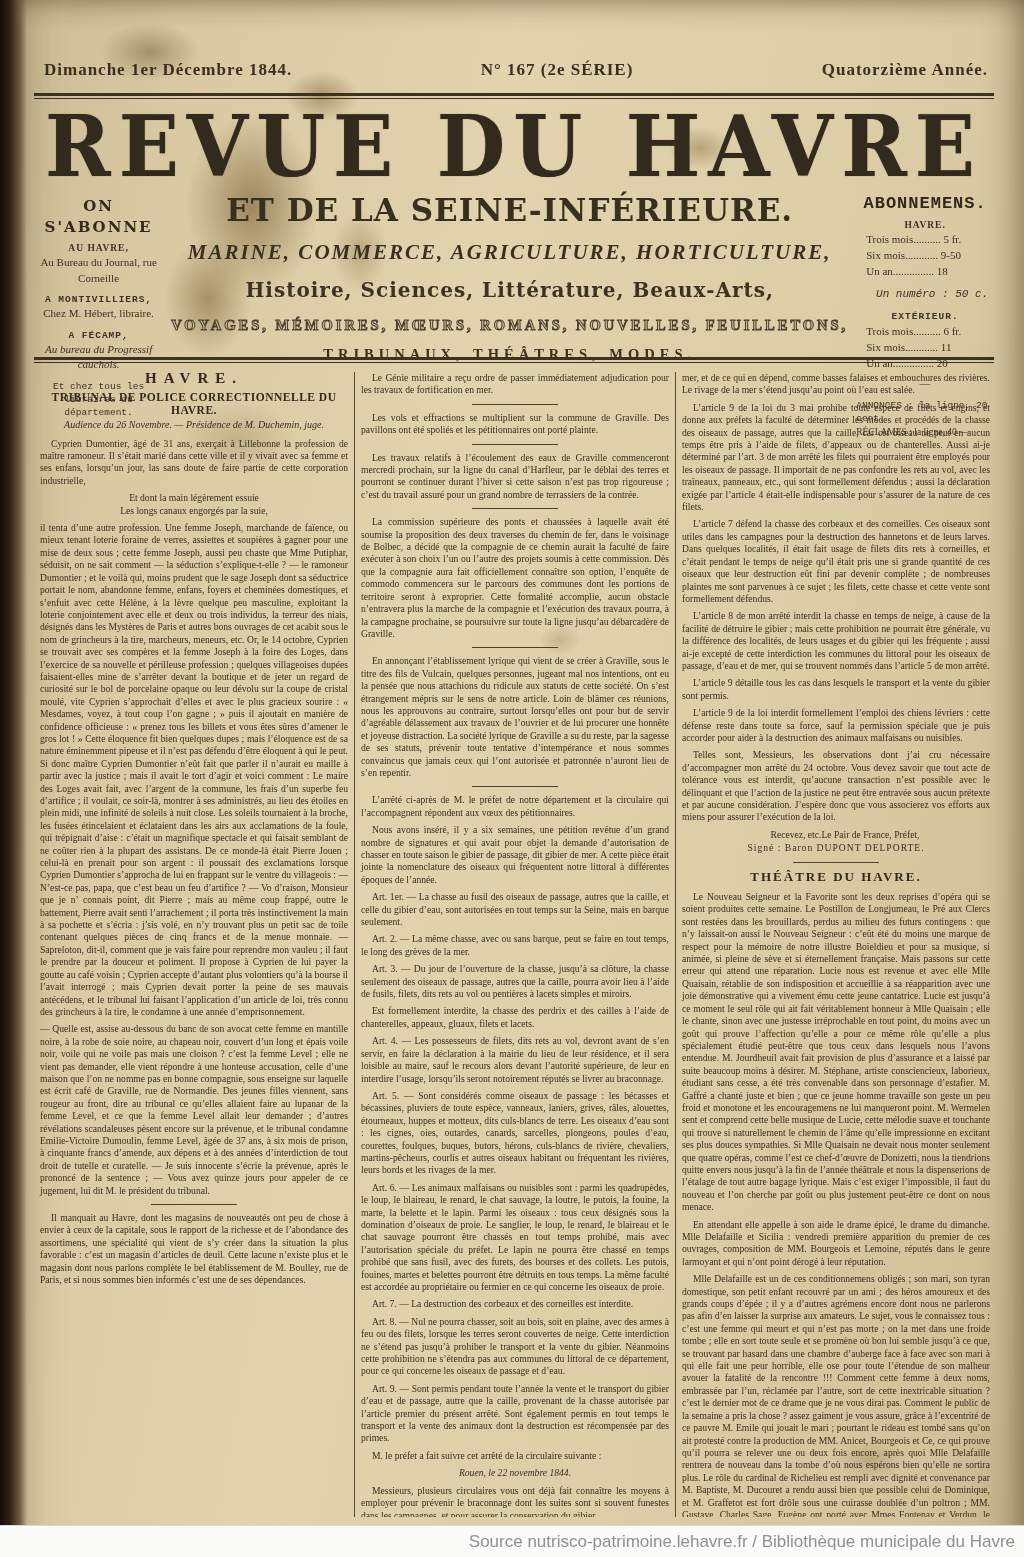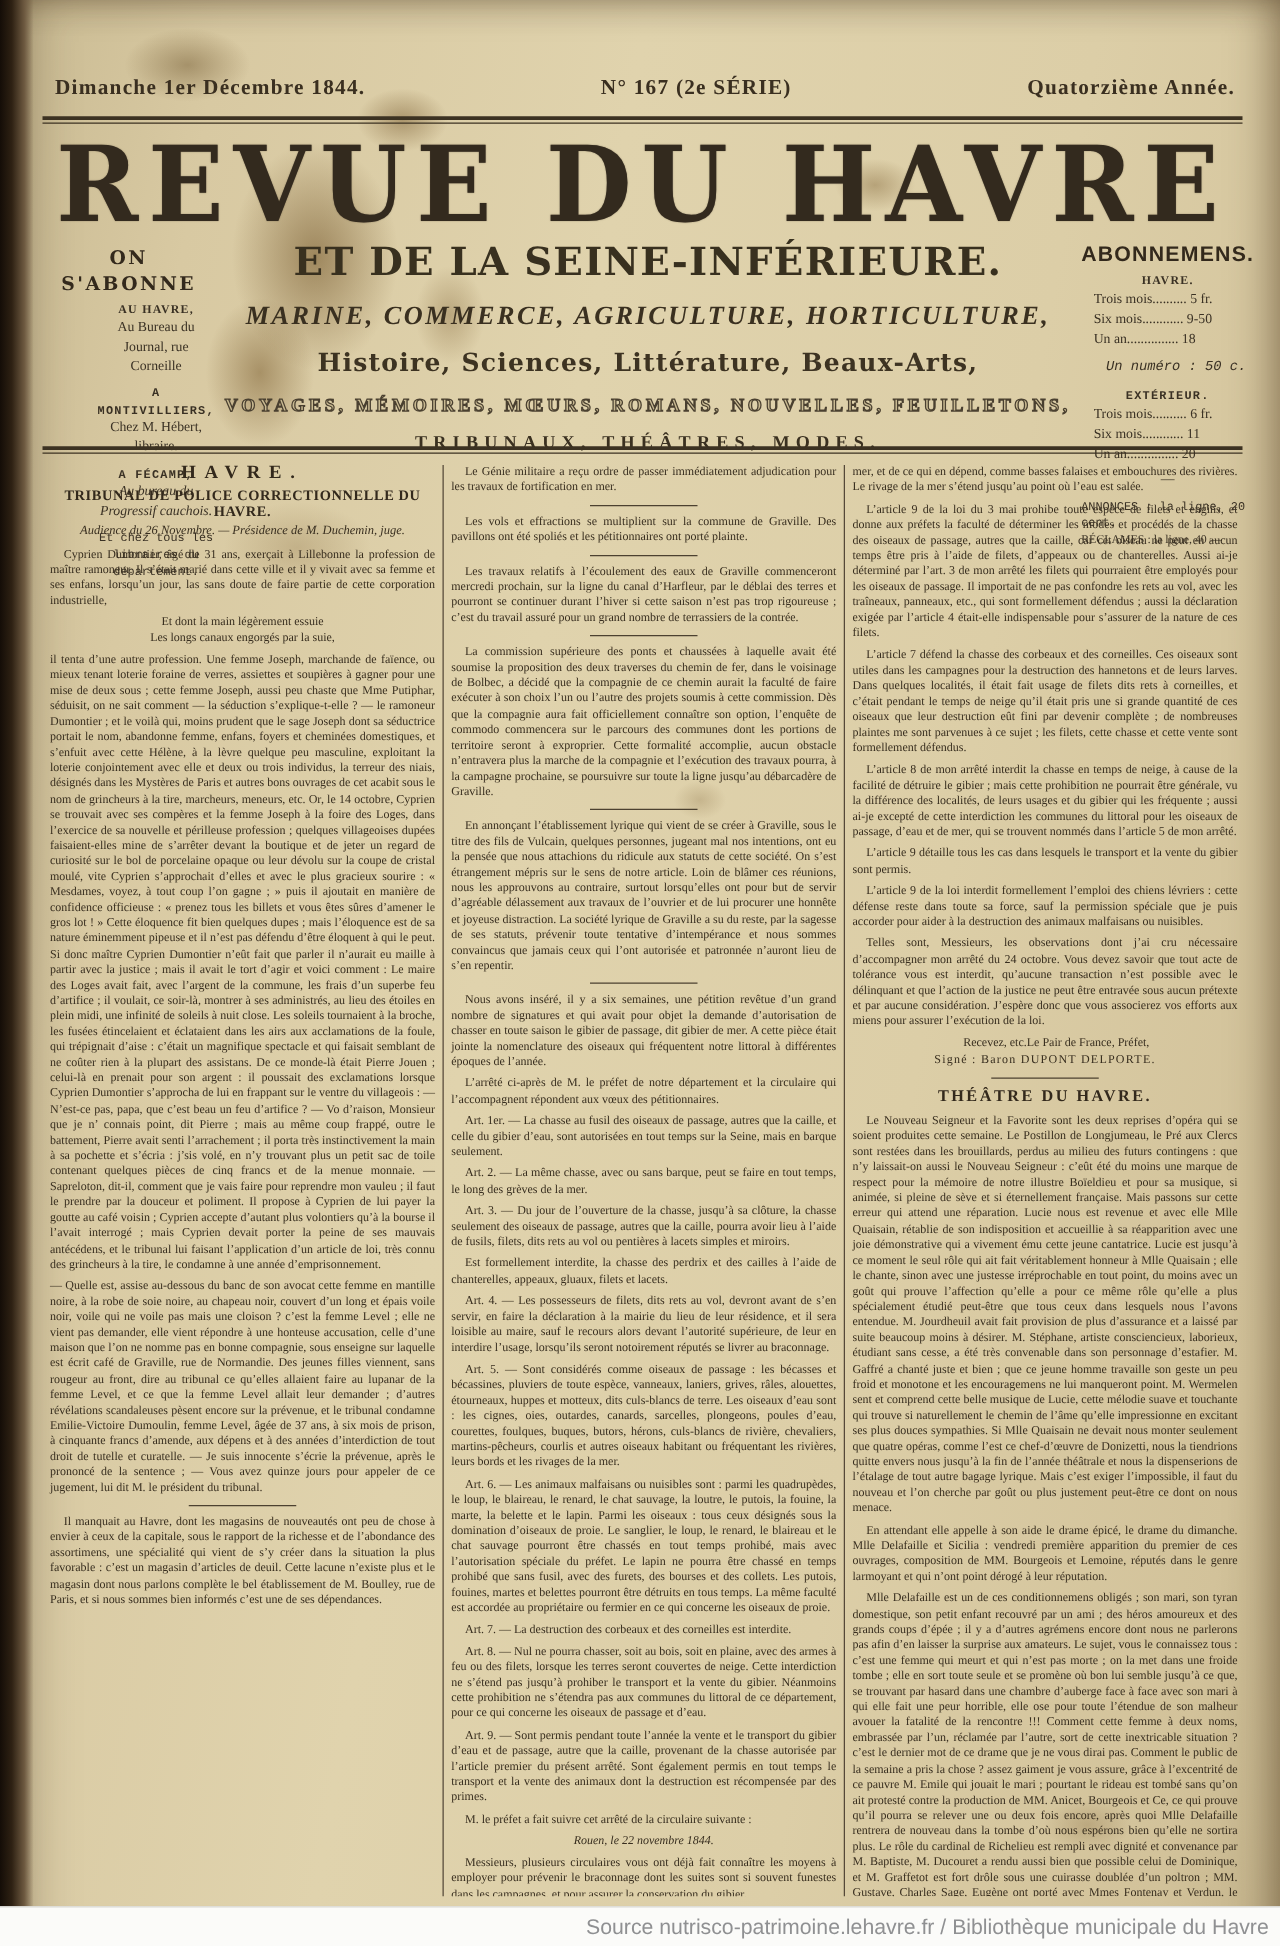--- a/index.html
+++ b/index.html
@@ -28,22 +28,22 @@
   .r1{top:93px;} .r2{top:357px;}
   
   .mast-title{position:absolute;top:98px;left:34px;right:30px;text-align:center;
     font-family:"DejaVu Serif",serif;font-weight:bold;font-size:79px;letter-spacing:8px;color:#332a1e;
     transform:scaleY(1.06);transform-origin:top;text-shadow:0 0 1px rgba(51,42,30,.6);white-space:nowrap;}
   .mast-row{position:absolute;top:188px;left:34px;right:30px;display:flex;color:#3a3124;}
   .mast-left{width:180px;text-align:center;font-size:11px;line-height:1.4;padding-top:8px;}
   .mast-right{width:192px;font-size:11px;line-height:1.45;padding-top:4px;}
   .mast-mid{flex:1;text-align:center;padding:0 8px;}
   .sub-title{font-family:"DejaVu Serif",serif;font-weight:bold;font-size:15px;letter-spacing:2px;margin-bottom:4px;color:#33291c;}
-  .rates-title{font-family:Liberation Sans, sans-serif;font-weight:bold;font-size:17px;letter-spacing:1px;text-align:center;margin-bottom:2px;color:#33291c;}
-  .ln{white-space:pre;} .mast-left .ln{white-space:normal;margin-left:44px;}
+  .rates-title{font-family:Liberation Mono, monospace;font-weight:bold;font-size:17px;letter-spacing:1px;text-align:center;margin-bottom:2px;color:#33291c;}
+  .ln{white-space:pre;} .mast-left .ln{white-space:normal;}
   .ln.sc{font-weight:bold;font-size:9.5px;letter-spacing:1px;}
   .ln.gap{margin-top:7px;font-family:Liberation Mono, monospace;}
   .ln.it{font-style:italic;}
   .ln.small{font-size:9.5px;}
   .ln.price{font-size:11px;padding-left:10px;}
   .ln.dash{text-align:center;margin-top:4px;}
   .mast-right .ln.sc{text-align:center;}
   .mast-right .ln.small{white-space:normal;}
   .mast-sub{font-family:"DejaVu Serif",serif;font-weight:bold;font-size:31px;letter-spacing:1px;color:#38301f;margin-top:4px;white-space:nowrap;}
   .tag1{margin-top:12px;font-style:italic;font-weight:bold;font-size:21px;letter-spacing:2px;color:#3a3020;white-space:nowrap;}
@@ -146,22 +146,22 @@
         <div class="b-p">Le Génie militaire a reçu ordre de passer immédiatement adjudication pour les travaux de fortification en mer.</div>
         <div class="b-rule"></div>
         <div class="b-p">Les vols et effractions se multiplient sur la commune de Graville. Des pavillons ont été spoliés et les pétitionnaires ont porté plainte.</div>
         <div class="b-rule"></div>
         <div class="b-p">Les travaux relatifs à l’écoulement des eaux de Graville commenceront mercredi prochain, sur la ligne du canal d’Harfleur, par le déblai des terres et pourront se continuer durant l’hiver si cette saison n’est pas trop rigoureuse ; c’est du travail assuré pour un grand nombre de terrassiers de la contrée.</div>
         <div class="b-rule"></div>
         <div class="b-p">La commission supérieure des ponts et chaussées à laquelle avait été soumise la proposition des deux traverses du chemin de fer, dans le voisinage de Bolbec, a décidé que la compagnie de ce chemin aurait la faculté de faire exécuter à son choix l’un ou l’autre des projets soumis à cette commission. Dès que la compagnie aura fait officiellement connaître son option, l’enquête de commodo commencera sur le parcours des communes dont les portions de territoire seront à exproprier. Cette formalité accomplie, aucun obstacle n’entravera plus la marche de la compagnie et l’exécution des travaux pourra, à la campagne prochaine, se poursuivre sur toute la ligne jusqu’au débarcadère de Graville.</div>
         <div class="b-rule"></div>
         <div class="b-p">En annonçant l’établissement lyrique qui vient de se créer à Graville, sous le titre des fils de Vulcain, quelques personnes, jugeant mal nos intentions, ont eu la pensée que nous attachions du ridicule aux statuts de cette société. On s’est étrangement mépris sur le sens de notre article. Loin de blâmer ces réunions, nous les approuvons au contraire, surtout lorsqu’elles ont pour but de servir d’agréable délassement aux travaux de l’ouvrier et de lui procurer une honnête et joyeuse distraction. La société lyrique de Graville a su du reste, par la sagesse de ses statuts, prévenir toute tentative d’intempérance et nous sommes convaincus que jamais ceux qui l’ont autorisée et patronnée n’auront lieu de s’en repentir.</div>
         <div class="b-rule"></div>
+        <div class="b-p">L’arrêté ci-après de M. le préfet de notre département et la circulaire qui l’accompagnent répondent aux vœux des pétitionnaires.</div>
         <div class="b-p">Nous avons inséré, il y a six semaines, une pétition revêtue d’un grand nombre de signatures et qui avait pour objet la demande d’autorisation de chasser en toute saison le gibier de passage, dit gibier de mer. A cette pièce était jointe la nomenclature des oiseaux qui fréquentent notre littoral à différentes époques de l’année.</div>
-        <div class="b-p">L’arrêté ci-après de M. le préfet de notre département et la circulaire qui l’accompagnent répondent aux vœux des pétitionnaires.</div>
         <div class="b-p">Art. 1er. — La chasse au fusil des oiseaux de passage, autres que la caille, et celle du gibier d’eau, sont autorisées en tout temps sur la Seine, mais en barque seulement.</div>
         <div class="b-p">Art. 2. — La même chasse, avec ou sans barque, peut se faire en tout temps, le long des grèves de la mer.</div>
         <div class="b-p">Art. 3. — Du jour de l’ouverture de la chasse, jusqu’à sa clôture, la chasse seulement des oiseaux de passage, autres que la caille, pourra avoir lieu à l’aide de fusils, filets, dits rets au vol ou pentières à lacets simples et miroirs.</div>
         <div class="b-p">Est formellement interdite, la chasse des perdrix et des cailles à l’aide de chanterelles, appeaux, gluaux, filets et lacets.</div>
         <div class="b-p">Art. 4. — Les possesseurs de filets, dits rets au vol, devront avant de s’en servir, en faire la déclaration à la mairie du lieu de leur résidence, et il sera loisible au maire, sauf le recours alors devant l’autorité supérieure, de leur en interdire l’usage, lorsqu’ils seront notoirement réputés se livrer au braconnage.</div>
         <div class="b-p">Art. 5. — Sont considérés comme oiseaux de passage : les bécasses et bécassines, pluviers de toute espèce, vanneaux, laniers, grives, râles, alouettes, étourneaux, huppes et motteux, dits culs-blancs de terre. Les oiseaux d’eau sont : les cignes, oies, outardes, canards, sarcelles, plongeons, poules d’eau, courettes, foulques, buques, butors, hérons, culs-blancs de rivière, chevaliers, martins-pêcheurs, courlis et autres oiseaux habitant ou fréquentant les rivières, leurs bords et les rivages de la mer.</div>
         <div class="b-p">Art. 6. — Les animaux malfaisans ou nuisibles sont : parmi les quadrupèdes, le loup, le blaireau, le renard, le chat sauvage, la loutre, le putois, la fouine, la marte, la belette et le lapin. Parmi les oiseaux : tous ceux désignés sous la domination d’oiseaux de proie. Le sanglier, le loup, le renard, le blaireau et le chat sauvage pourront être chassés en tout temps prohibé, mais avec l’autorisation spéciale du préfet. Le lapin ne pourra être chassé en temps prohibé que sans fusil, avec des furets, des bourses et des collets. Les putois, fouines, martes et belettes pourront être détruits en tous temps. La même faculté est accordée au propriétaire ou fermier en ce qui concerne les oiseaux de proie.</div>
         <div class="b-p">Art. 7. — La destruction des corbeaux et des corneilles est interdite.</div>
         <div class="b-p">Art. 8. — Nul ne pourra chasser, soit au bois, soit en plaine, avec des armes à feu ou des filets, lorsque les terres seront couvertes de neige. Cette interdiction ne s’étend pas jusqu’à prohiber le transport et la vente du gibier. Néanmoins cette prohibition ne s’étendra pas aux communes du littoral de ce département, pour ce qui concerne les oiseaux de passage et d’eau.</div>
         <div class="b-p">Art. 9. — Sont permis pendant toute l’année la vente et le transport du gibier d’eau et de passage, autre que la caille, provenant de la chasse autorisée par l’article premier du présent arrêté. Sont également permis en tout temps le transport et la vente des animaux dont la destruction est récompensée par des primes.</div>

